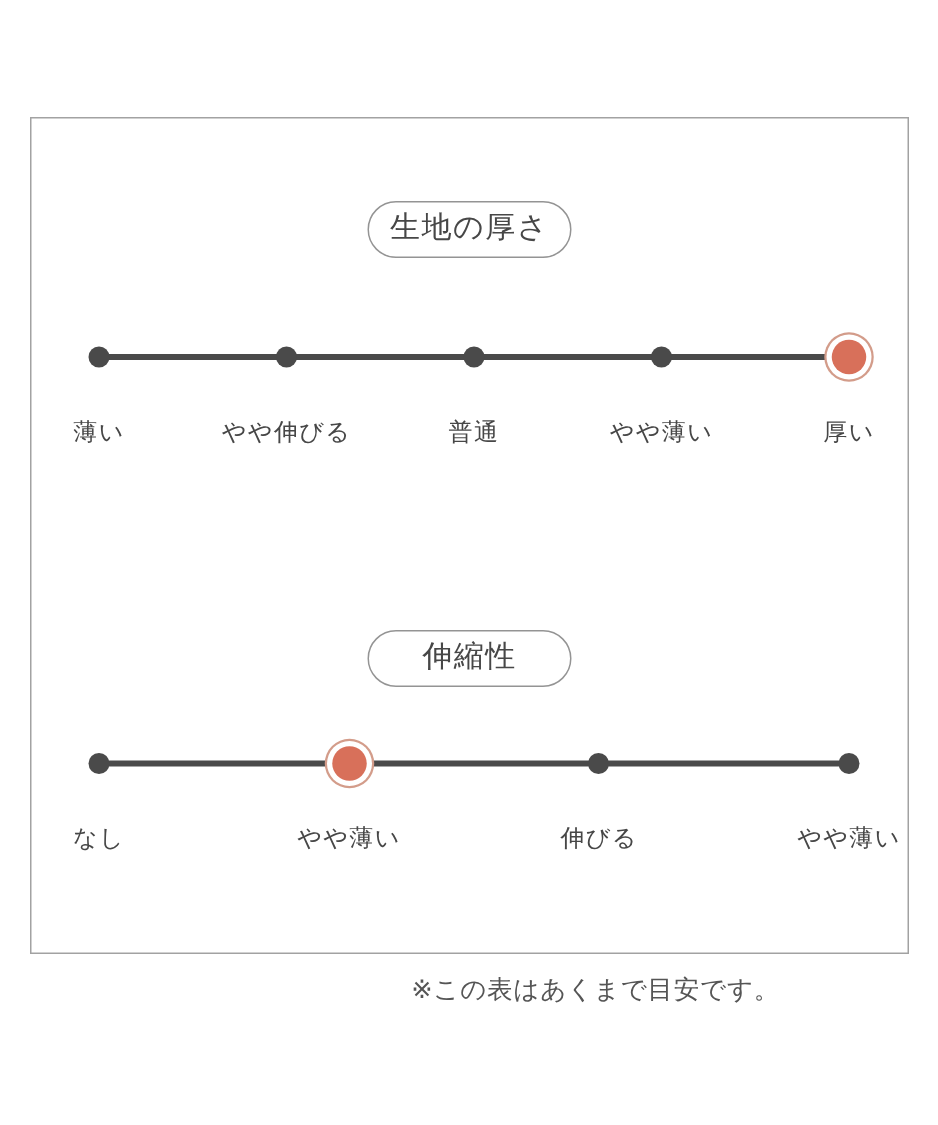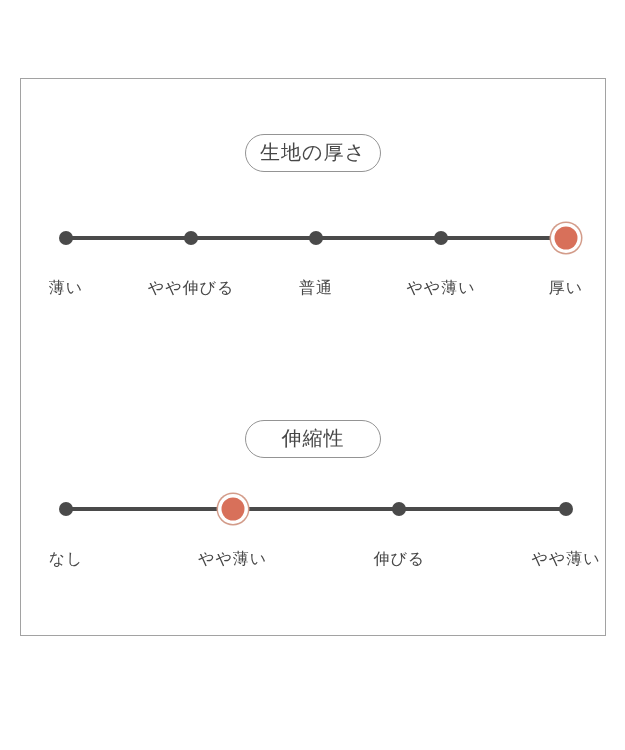--- a/index.html
+++ b/index.html
@@ -154,13 +154,14 @@
         <span class="label">伸びる</span>
       </div>
       <div class="stop" style="left:100%">
         <span class="dot"></span>
         <span class="label">やや薄い</span>
       </div>
     </div>
 
   </div>
 
+  <div class="footer-note">※この表はあくまで目安です。</div>
 </div>
 
 </body></html>

